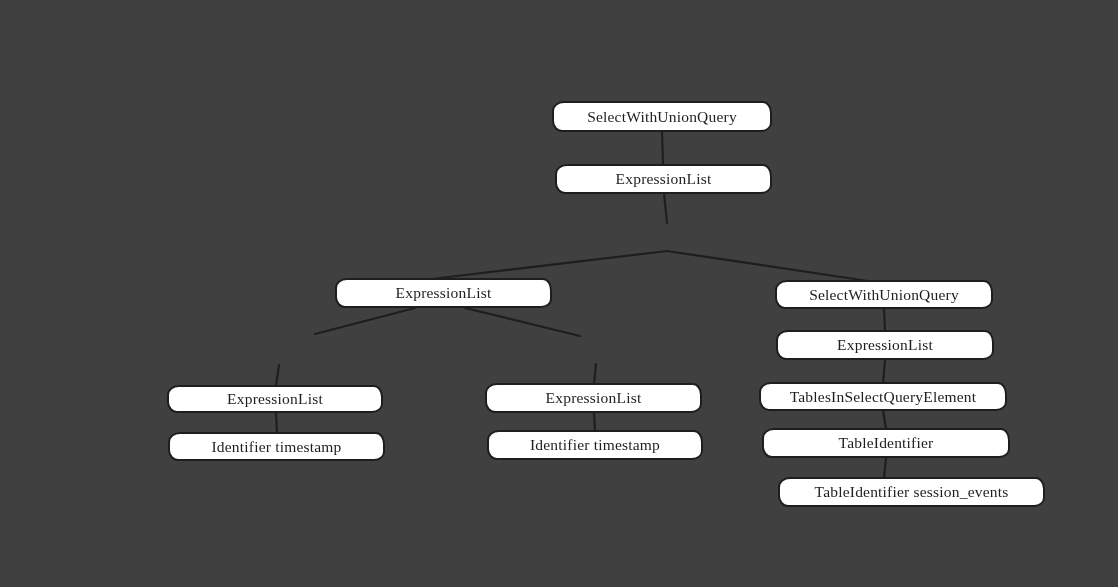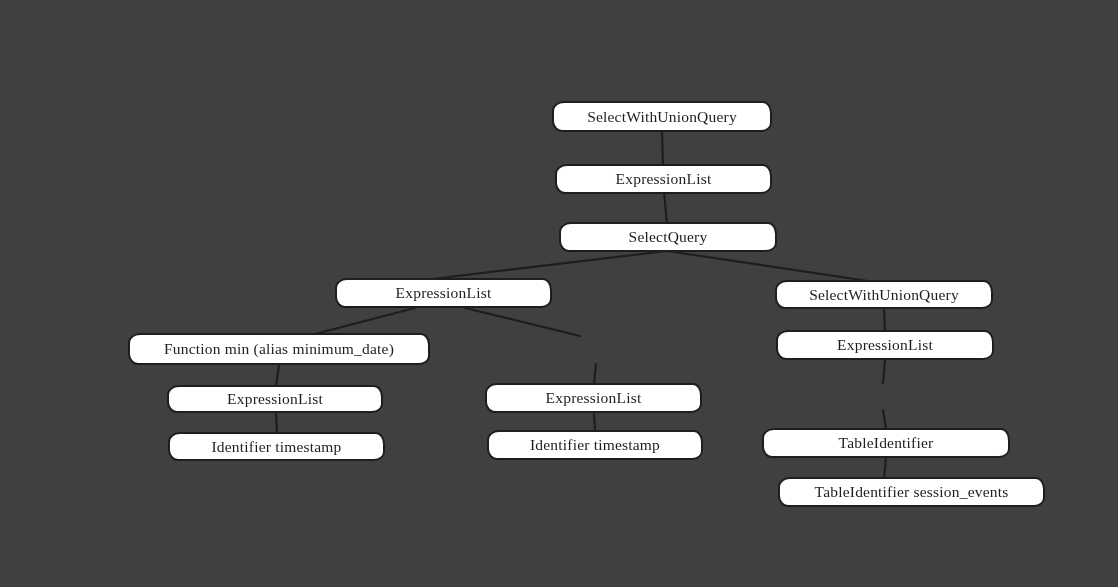--- a/index.html
+++ b/index.html
@@ -56,37 +56,36 @@
     <line x1="884" y1="308" x2="885" y2="331"></line>
     <line x1="885" y1="360" x2="883" y2="383"></line>
     <line x1="883" y1="410" x2="886" y2="429"></line>
     <line x1="886" y1="458" x2="884" y2="478"></line>
   </svg>
 
   <div class="node" style="left:552px; top:101px; width:220px; height:31px">SelectWithUnionQuery</div>
 
   <div class="node" style="left:555px; top:164px; width:217px; height:30px">ExpressionList</div>
 
-  <div class="node" style="left:559px; top:222px; width:218px; height:30px">SelectQuery</div>
 
   <div class="node" style="left:335px; top:278px; width:217px; height:30px">ExpressionList</div>
 
-  <div class="node" style="left:128px; top:333px; width:302px; height:32px">Function min (alias minimum_date)</div>
 
 
   <div class="node" style="left:167px; top:385px; width:216px; height:28px">ExpressionList</div>
 
   <div class="node" style="left:168px; top:432px; width:217px; height:29px">Identifier timestamp</div>
 
   <div class="node" style="left:485px; top:383px; width:217px; height:30px">ExpressionList</div>
 
   <div class="node" style="left:487px; top:430px; width:216px; height:30px">Identifier timestamp</div>
 
   <div class="node" style="left:775px; top:280px; width:218px; height:29px">SelectWithUnionQuery</div>
 
   <div class="node" style="left:776px; top:330px; width:218px; height:30px">ExpressionList</div>
 
+  <div class="node" style="left:759px; top:382px; width:248px; height:29px">TablesInSelectQueryElement</div>
 
   <div class="node" style="left:762px; top:428px; width:248px; height:30px">TableIdentifier</div>
 
   <div class="node" style="left:778px; top:477px; width:267px; height:30px">TableIdentifier session_events</div>
 
 </div>
 
 </body></html>

